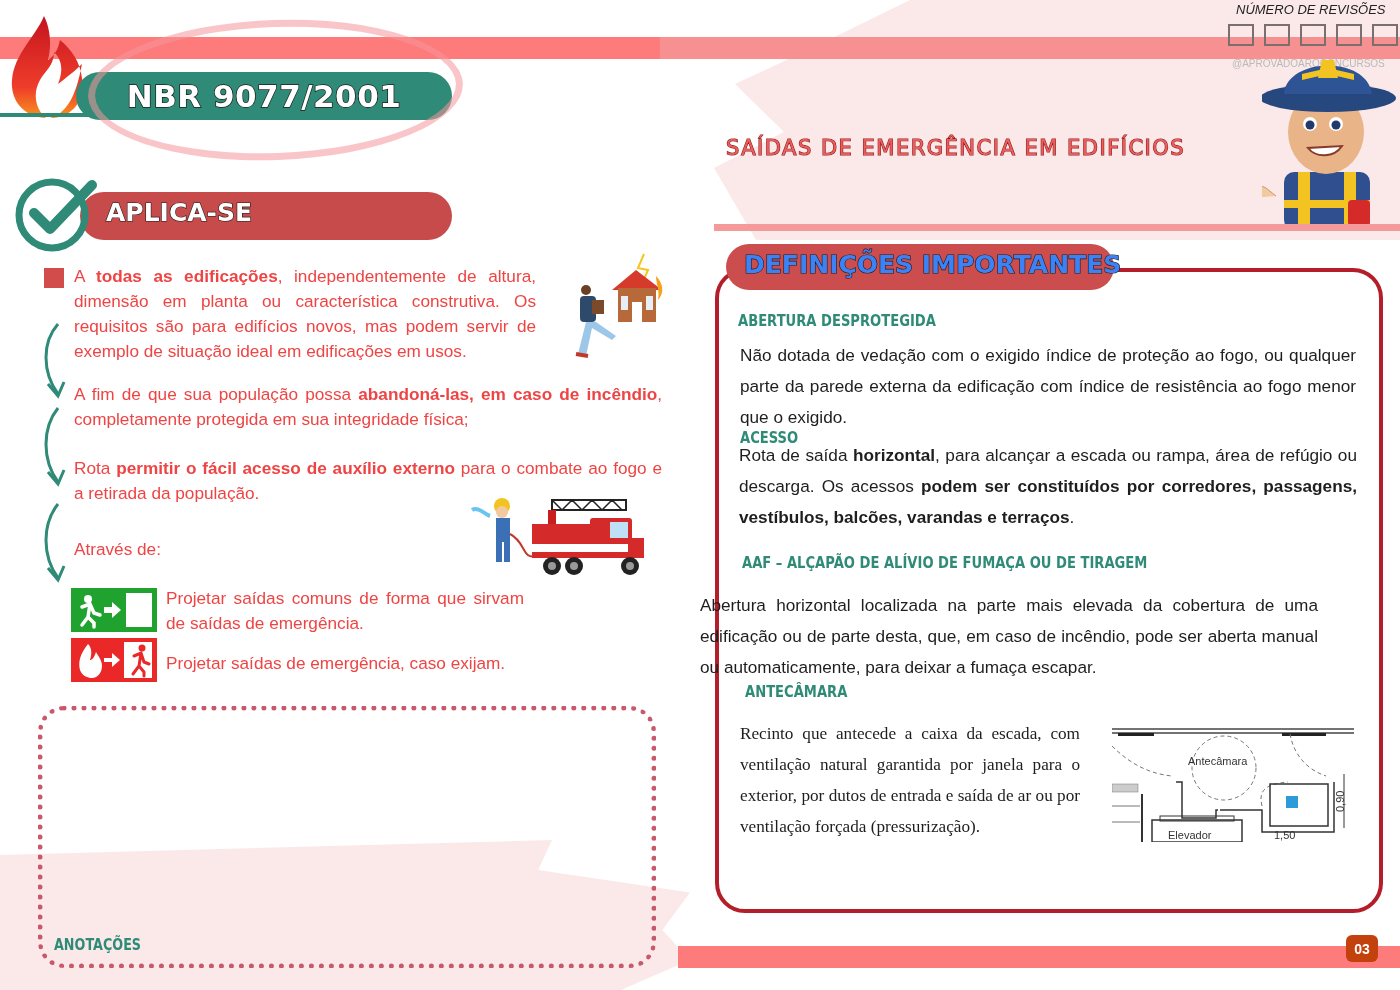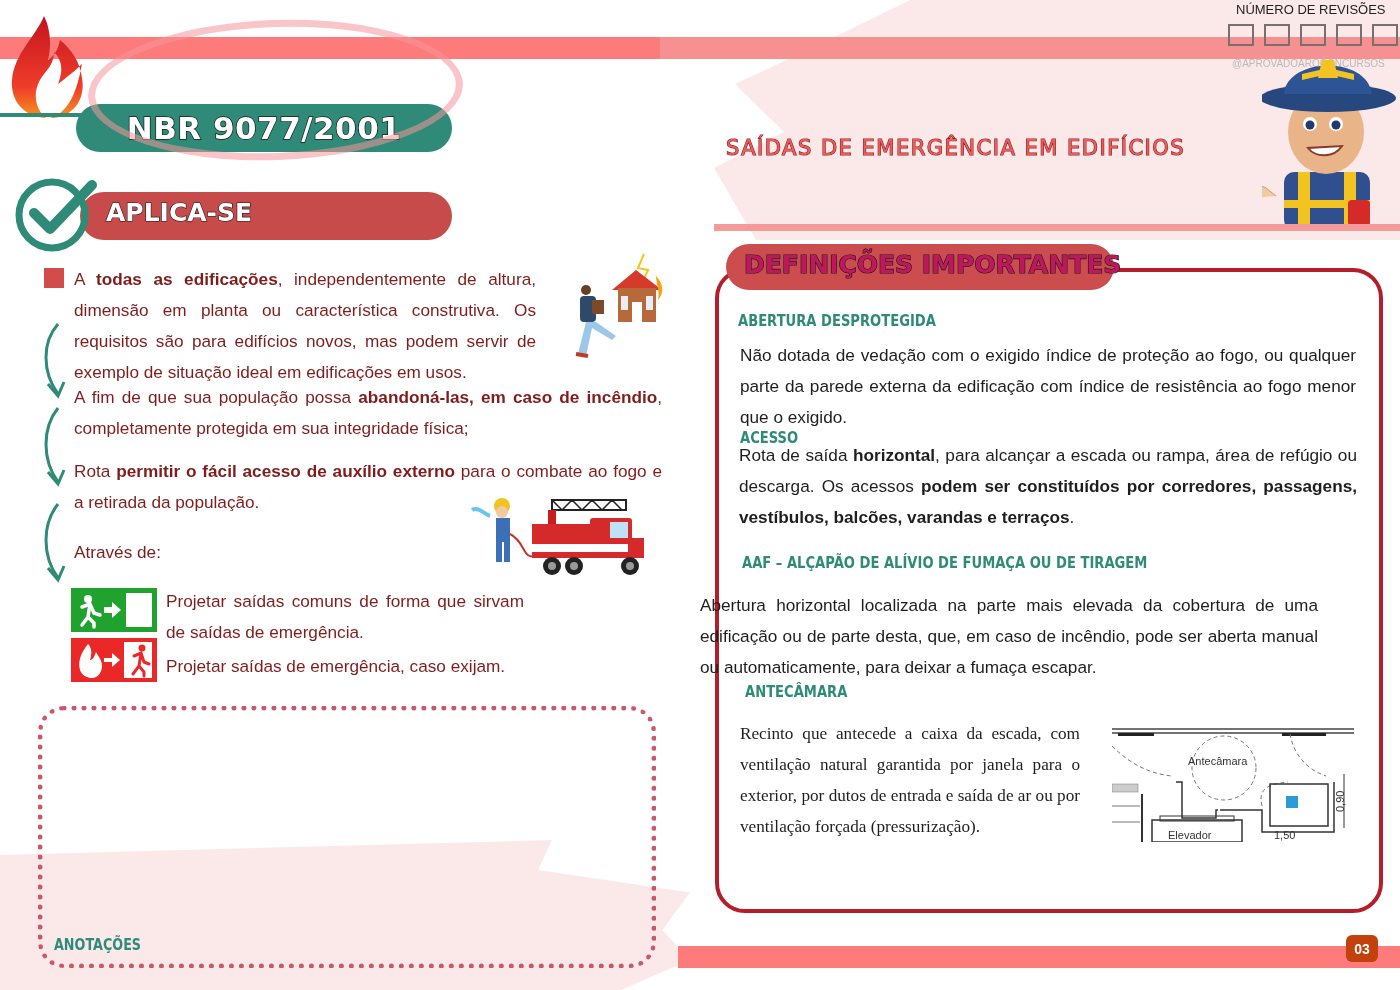--- a/index.html
+++ b/index.html
@@ -10,61 +10,61 @@
 
   
   .brush-top { left: 700px; top: 0; width: 700px; height: 240px; background: #fbe9ea; border-radius: 40px 0 0 60px; clip-path: polygon(30% 0, 100% 0, 100% 100%, 8% 100%, 2% 70%, 12% 55%, 5% 35%, 16% 20%); }
   .brush-bottom { left: 0; top: 840px; width: 690px; height: 150px; background: #fbe9ea; clip-path: polygon(0 10%, 80% 0, 78% 20%, 100% 35%, 96% 60%, 100% 80%, 90% 100%, 0 100%); }
 
   
   .band-top { left: 0; top: 37px; width: 1400px; height: 22px; background: #fd7b7b; }
   .band-top-right { left: 660px; top: 37px; width: 740px; height: 22px; background: #f79191; }
 
   
-  .title-pill { left: 76px; top: 72px; width: 376px; height: 48px; background: #2f8b77; border-radius: 24px; display: flex; align-items: center; justify-content: center; margin-top: 32px; }
+  .title-pill { left: 76px; top: 72px; width: 376px; height: 48px; background: #2f8b77; border-radius: 24px; display: flex; align-items: center; justify-content: center; }
   .title-pill span { font-family: "DejaVu Sans", sans-serif; font-weight: bold; font-size: 31px; color: #fff; letter-spacing: 0.5px; -webkit-text-stroke: 1.4px #1a1a1a; paint-order: stroke fill; }
   .teal-line { left: 0; top: 113px; width: 90px; height: 4px; background: #2f8b77; }
   .hand-oval { left: 88px; top: 20px; width: 375px; height: 140px; border: 7px solid rgba(245,150,155,0.55); border-radius: 50%; transform: rotate(-2deg); }
 
   .flame { left: 6px; top: 14px; width: 78px; height: 106px; }
 
   
   .aplica-pill { left: 80px; top: 192px; width: 372px; height: 48px; background: #c84b4b; border-radius: 24px; }
   .aplica-label { left: 106px; top: 198px; font-family: "DejaVu Sans", sans-serif; font-weight: bold; font-size: 25px; color: #fff; -webkit-text-stroke: 1.2px #1a1a1a; paint-order: stroke fill; }
   .check-icon { left: 12px; top: 175px; width: 90px; height: 80px; }
 
   
-  .para { font-size: 17.2px; line-height: 31px; text-align: justify; color: #7f1d1d; }
+  .para { font-size: 17.2px; line-height: 25px; text-align: justify; color: #ef4444; }
   .para b { font-weight: bold; }
   .bullet-sq { left: 44px; top: 268px; width: 20px; height: 20px; background: #d24c4c; }
   .arrow { width: 40px; }
 
   .sign { width: 86px; height: 44px; display: flex; align-items: center; justify-content: center; }
   .sign-green { background: #1fa32e; }
   .sign-red { background: #ea2828; }
 
   
   .notes-box { left: 38px; top: 706px; width: 618px; height: 262px; border: 5px dotted #c8596a; border-radius: 26px; }
   .notes-label { left: 54px; top: 936px; font-family: "DejaVu Sans", sans-serif; font-weight: bold; font-size: 15px; color: #2f8b77; transform: scaleX(0.85); transform-origin: left; }
 
   
-  .revisions-label { left: 1236px; top: 2px; font-size: 13px; color: #222; }
+  .revisions-label { left: 1236px; top: 2px; font-size: 13px; font-style: italic; color: #222; }
   .rev-boxes { left: 1228px; top: 24px; display: flex; gap: 10px; }
   .rev-box { width: 26px; height: 22px; border: 2px solid #7a6f6f; }
   .watermark { left: 1232px; top: 58px; font-size: 10px; color: #b9b9b9; }
 
   .subtitle { left: 726px; top: 136px; font-family: "DejaVu Sans", sans-serif; font-weight: normal; font-size: 21px; letter-spacing: 1.5px; color: #ee5b5b; -webkit-text-stroke: 1.2px #8a1e1e; paint-order: stroke fill; }
   .band-mid { left: 714px; top: 224px; width: 686px; height: 7px; background: #f49a9a; }
 
   .fireman { left: 1262px; top: 50px; width: 140px; height: 180px; }
 
   
   .defs-box { left: 715px; top: 268px; width: 668px; height: 645px; border: 4px solid #b41e2a; border-radius: 30px; }
   .defs-pill { left: 726px; top: 244px; width: 388px; height: 46px; background: #cc4d4d; border-radius: 23px; }
-  .defs-title { left: 744px; top: 250px; font-family: "DejaVu Sans", sans-serif; font-weight: bold; font-size: 25px; color: #be185d; -webkit-text-stroke: 1.2px #1a1a1a; paint-order: stroke fill; }
+  .defs-title { left: 744px; top: 250px; font-family: "DejaVu Sans", sans-serif; font-weight: bold; font-size: 25px; color: #3b82f6; -webkit-text-stroke: 1.2px #1a1a1a; paint-order: stroke fill; }
 
   .def-head { font-family: "DejaVu Sans", sans-serif; font-weight: bold; font-size: 16px; color: #2f8b77; transform: scaleX(0.82); transform-origin: left; white-space: nowrap; }
   .def-text { font-size: 17.2px; line-height: 31px; text-align: justify; color: #1e1e1e; }
 
   .plan { left: 1112px; top: 726px; width: 242px; height: 116px; }
 
   
   .band-bottom { left: 678px; top: 946px; width: 722px; height: 22px; background: #fd7b7b; }
   .page-num { left: 1346px; top: 935px; width: 32px; height: 27px; background: #c2410c; border-radius: 6px; color: #fff; font-weight: bold; font-size: 14px; display: flex; align-items: center; justify-content: center; }
 </style>

